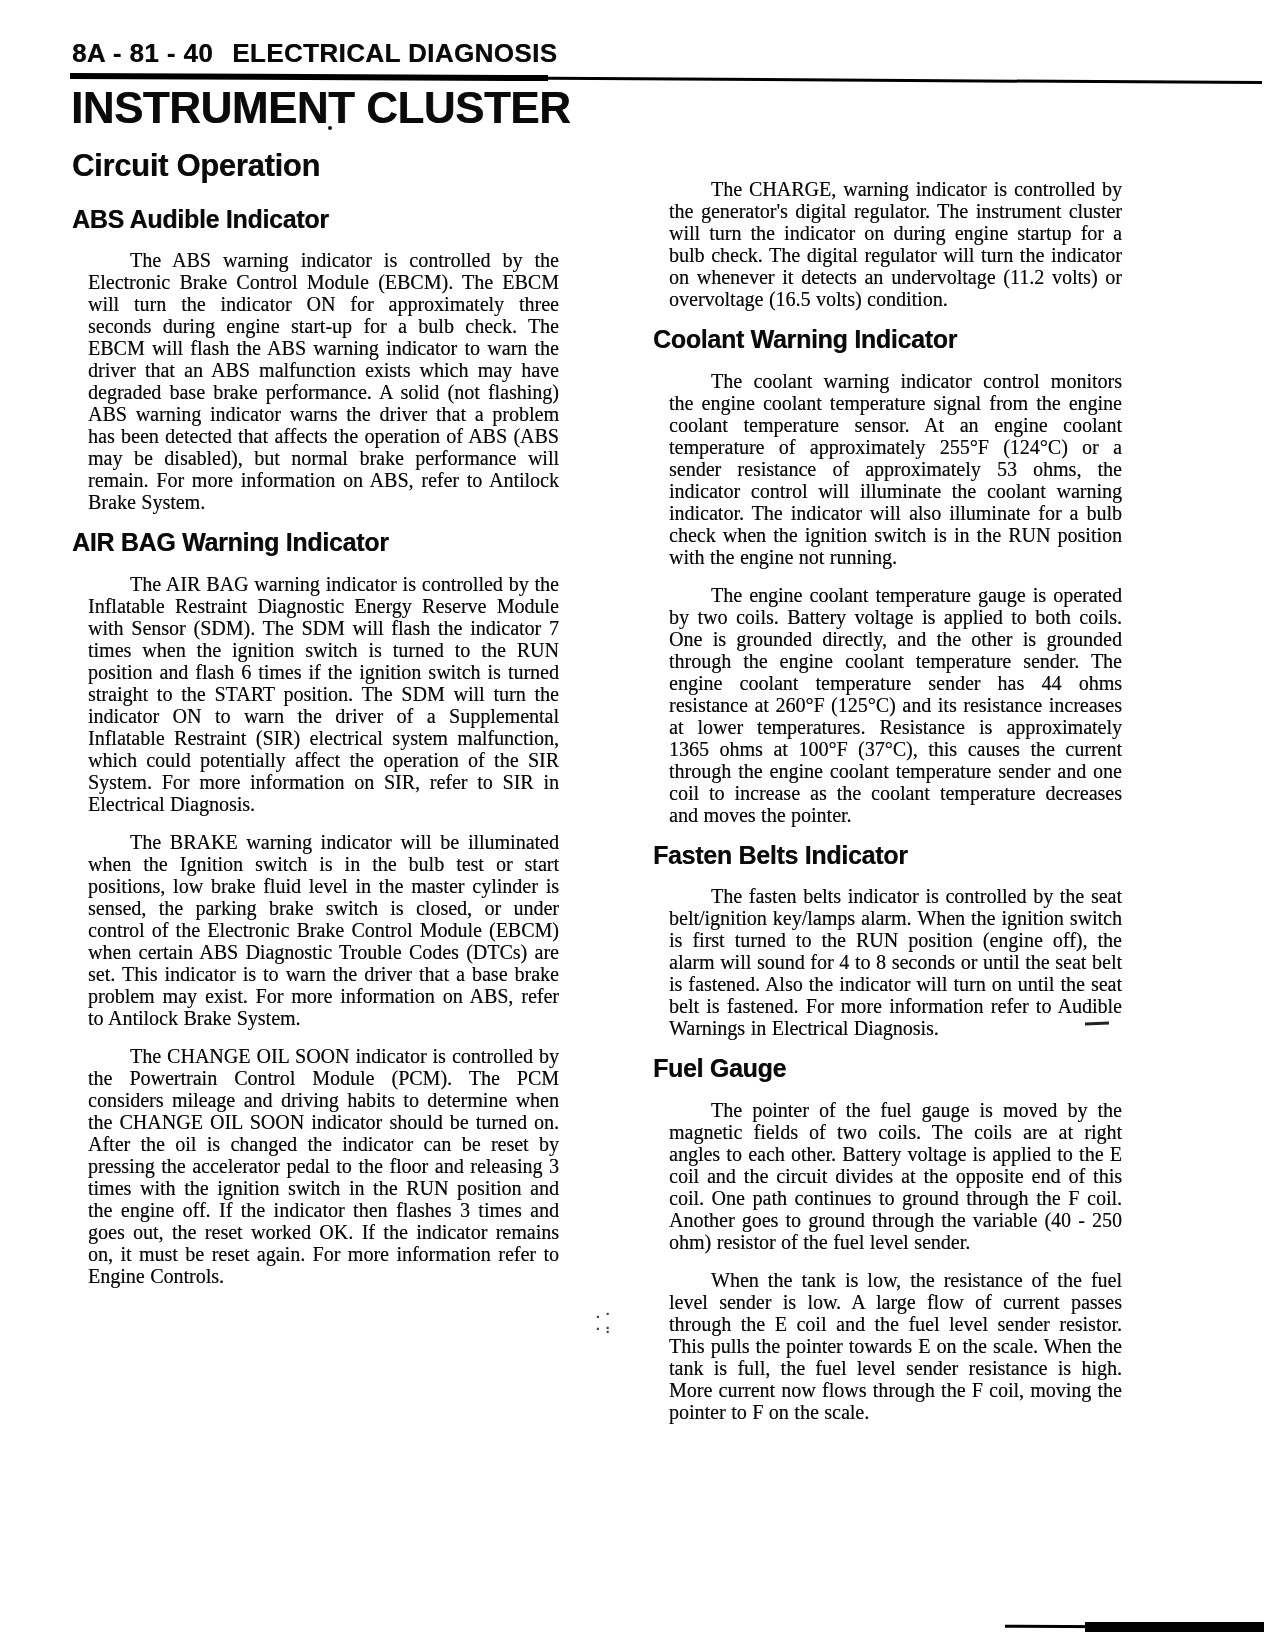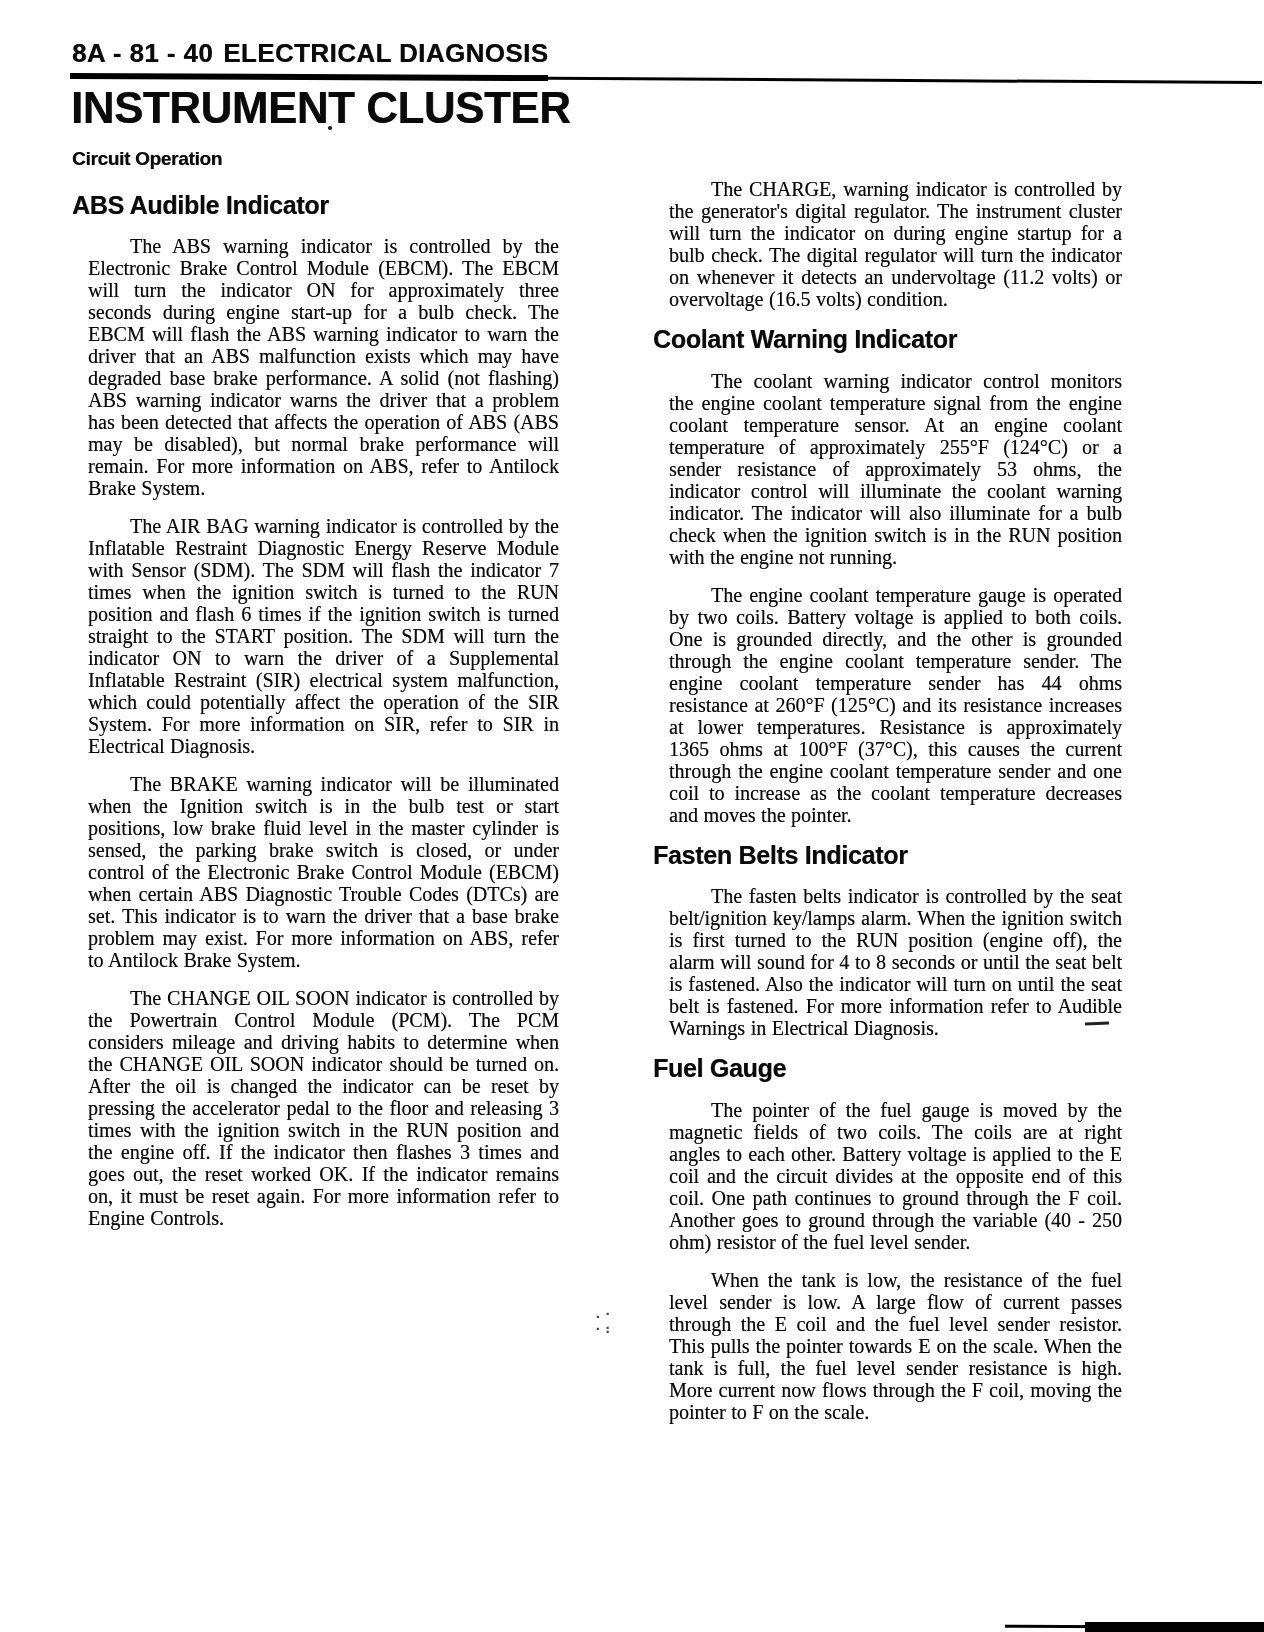--- a/index.html
+++ b/index.html
@@ -8,41 +8,41 @@
     background:#ffffff;color:#0a0a0a;
     font-family:"Liberation Serif",serif;
   }
   
   .running-head{
     position:absolute;left:72px;top:40px;white-space:nowrap;
     font-family:"Liberation Sans",sans-serif;font-weight:700;font-size:26px;line-height:1;
     letter-spacing:.4px;
     text-shadow:.4px .4px 0 rgba(0,0,0,.65);
   }
-  .running-head .sect{margin-left:10px}
+  .running-head .sect{margin-left:19px}
   .rule-thick{
     position:absolute;left:70px;top:73px;width:478px;height:6px;background:#000;
     transform:rotate(.25deg);transform-origin:left center;
   }
   .rule-thin{
     position:absolute;left:70px;top:74px;width:1192px;height:3px;background:#000;
     transform:rotate(.34deg);transform-origin:left center;
   }
   .page-title{
     position:absolute;left:71px;top:84px;margin:0;
     font-family:"Liberation Sans",sans-serif;font-weight:700;font-size:44px;line-height:1.1;
     letter-spacing:-.5px;
     text-shadow:.4px .4px 0 rgba(0,0,0,.65);
   }
   
   .col{position:absolute;top:148px}
   .col-left{left:72px;width:503px}
   .col-right{left:653px;top:162px;width:485px}
   .col-h{
-    font-family:"Liberation Sans",sans-serif;font-weight:700;font-size:19px;line-height:1.15;
+    font-family:"Liberation Sans",sans-serif;font-weight:700;font-size:31px;line-height:1.15;
     margin:0 0 22px 0;letter-spacing:-.3px;
     text-shadow:.4px .4px 0 rgba(0,0,0,.6);
   }
   .sec-h{
     font-family:"Liberation Sans",sans-serif;font-weight:700;font-size:25px;line-height:1.1;
     margin:16px 0 6px 0;letter-spacing:-.3px;
     text-shadow:.4px .4px 0 rgba(0,0,0,.6);
   }
   .col-right .sec:first-child .sec-h{margin-top:0}
   .body{
@@ -76,20 +76,21 @@
 
   <div class="col col-left">
     <h2 class="col-h">Circuit Operation</h2>
 
     <section class="sec">
       <h3 class="sec-h">ABS Audible Indicator</h3>
       <p class="body">The ABS warning indicator is controlled by the Electronic Brake Control Module (EBCM). The EBCM will turn the indicator ON for approximately three seconds during engine start-up for a bulb check. The EBCM will flash the ABS warning indicator to warn the driver that an ABS malfunction exists which may have degraded base brake performance. A solid (not flashing) ABS warning indicator warns the driver that a problem has been detected that affects the operation of ABS (ABS may be disabled), but normal brake performance will remain. For more information on ABS, refer to Antilock Brake System.</p>
     </section>
 
     <section class="sec">
+      <h3 class="sec-h">AIR BAG Warning Indicator</h3>
       <p class="body">The AIR BAG warning indicator is controlled by the Inflatable Restraint Diagnostic Energy Reserve Module with Sensor (SDM). The SDM will flash the indicator 7 times when the ignition switch is turned to the RUN position and flash 6 times if the ignition switch is turned straight to the START position. The SDM will turn the indicator ON to warn the driver of a Supplemental Inflatable Restraint (SIR) electrical system malfunction, which could potentially affect the operation of the SIR System. For more information on SIR, refer to SIR in Electrical Diagnosis.</p>
     </section>
 
     <section class="sec">
       <p class="body">The BRAKE warning indicator will be illuminated when the Ignition switch is in the bulb test or start positions, low brake fluid level in the master cylinder is sensed, the parking brake switch is closed, or under control of the Electronic Brake Control Module (EBCM) when certain ABS Diagnostic Trouble Codes (DTCs) are set. This indicator is to warn the driver that a base brake problem may exist. For more information on ABS, refer to Antilock Brake System.</p>
     </section>
 
     <section class="sec">
       <p class="body">The CHANGE OIL SOON indicator is controlled by the Powertrain Control Module (PCM). The PCM considers mileage and driving habits to determine when the CHANGE OIL SOON indicator should be turned on. After the oil is changed the indicator can be reset by pressing the accelerator pedal to the floor and releasing 3 times with the ignition switch in the RUN position and the engine off. If the indicator then flashes 3 times and goes out, the reset worked OK. If the indicator remains on, it must be reset again. For more information refer to Engine Controls.</p>
     </section>

